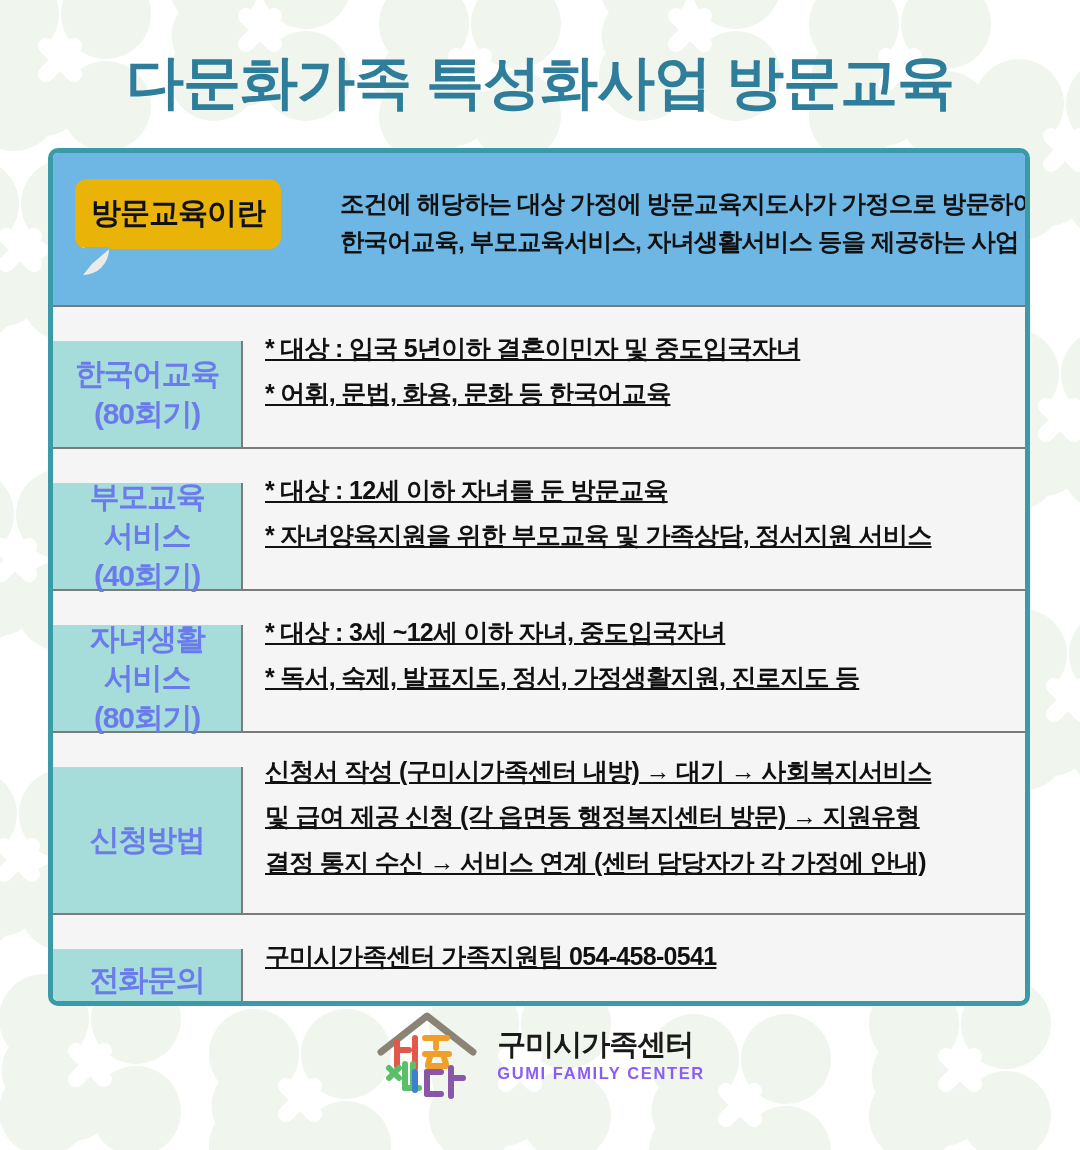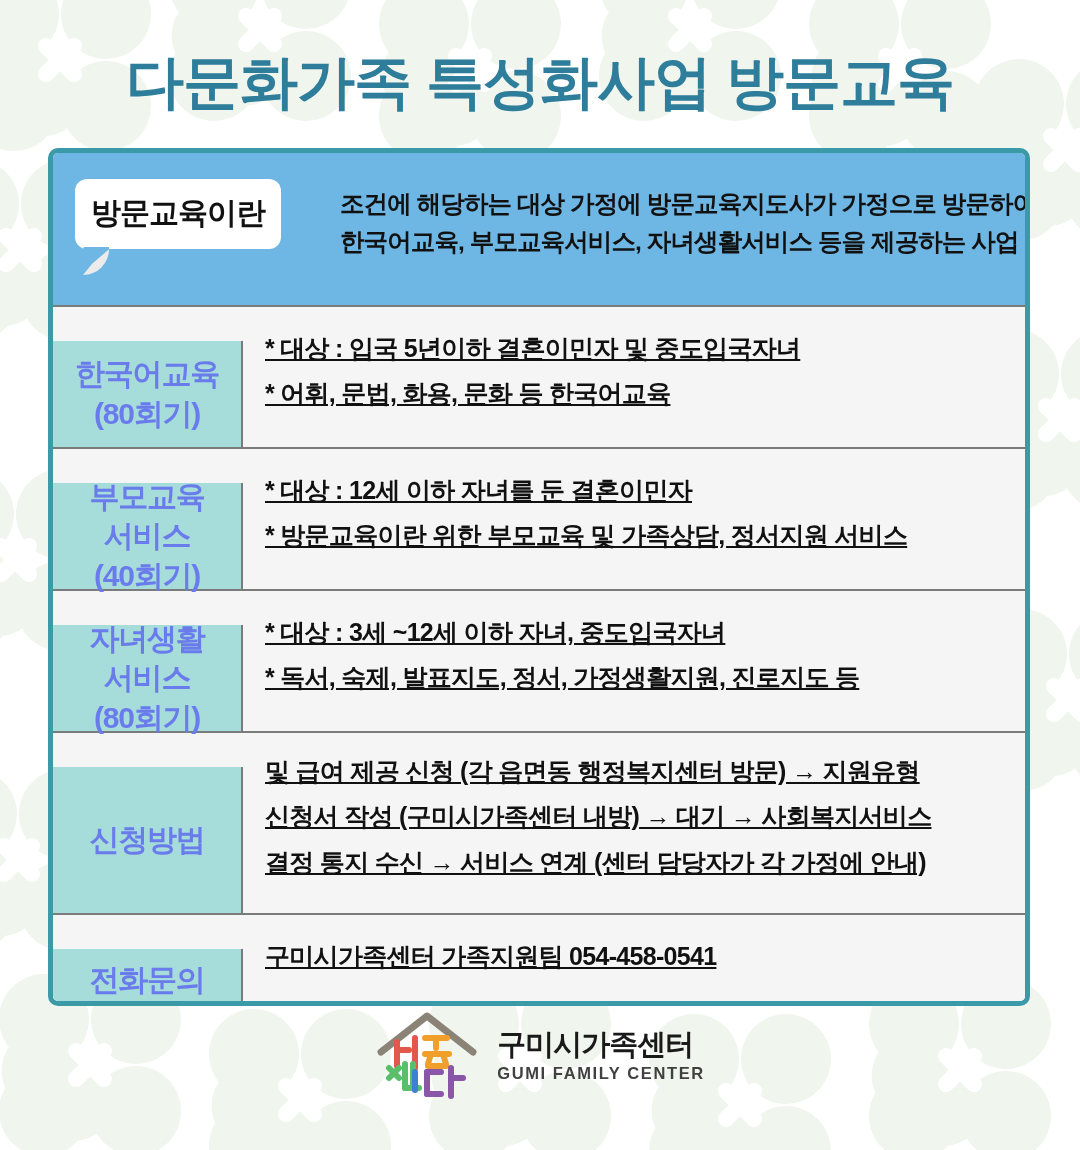--- a/index.html
+++ b/index.html
@@ -70,21 +70,21 @@
     display: flex;
     align-items: flex-start;
     padding: 22px 18px 0 22px;
   }
   .bubble-wrap {
     position: relative;
     flex: 0 0 auto;
     margin-top: 4px;
   }
   .bubble {
-    background: #ffffff;
+    background: #eab308;
     border-radius: 12px;
     padding: 14px 16px 15px 16px;
     font-size: 30px;
     font-weight: bold;
     color: #111111;
     white-space: nowrap;
     letter-spacing: -1px;
   }
   .bubble-tail {
     position: absolute;
@@ -191,21 +191,21 @@
   }
   .logo-ko {
     font-size: 29px;
     font-weight: bold;
     color: #1a1a1a;
     letter-spacing: -1px;
   }
   .logo-en {
     font-size: 16.5px;
     font-weight: bold;
-    color: #404040;
+    color: #8b5cf6;
     letter-spacing: 1.6px;
     margin-top: 6px;
   }
 </style>
 </head>
 <body>
 
 <svg id="bg-pattern" viewBox="0 0 1080 1150" xmlns="http://www.w3.org/2000/svg">
   <defs>
     <g id="clover">
@@ -265,44 +265,44 @@
       </div>
     </div>
 
     <div class="row row-h-140">
       <div class="row-label">
         <span>부모교육</span>
         <span>서비스</span>
         <span>(40회기)</span>
       </div>
       <div class="row-body">
-        <div>* 대상 : 12세 이하 자녀를 둔 결혼이민자</div>
-        <div>* 방문교육이란 위한 부모교육 및 가족상담, 정서지원 서비스</div>
+        <div>* 대상 : 12세 이하 자녀를 둔 방문교육</div>
+        <div>* 자녀양육지원을 위한 부모교육 및 가족상담, 정서지원 서비스</div>
       </div>
     </div>
 
     <div class="row row-h-140">
       <div class="row-label">
         <span>자녀생활</span>
         <span>서비스</span>
         <span>(80회기)</span>
       </div>
       <div class="row-body">
         <div>* 대상 :  3세 ~12세 이하 자녀, 중도입국자녀</div>
         <div>* 독서, 숙제, 발표지도, 정서, 가정생활지원, 진로지도 등</div>
       </div>
     </div>
 
     <div class="row row-h-180">
       <div class="row-label">
         <span>신청방법</span>
       </div>
       <div class="row-body">
+        <div>신청서 작성 (구미시가족센터 내방) → 대기 → 사회복지서비스</div>
         <div>및 급여 제공 신청 (각 읍면동 행정복지센터 방문) → 지원유형</div>
-        <div>신청서 작성 (구미시가족센터 내방) → 대기 → 사회복지서비스</div>
         <div>결정 통지 수신 → 서비스 연계 (센터 담당자가 각 가정에 안내)</div>
       </div>
     </div>
 
     <div class="row row-h-96">
       <div class="row-label">
         <span>전화문의</span>
       </div>
       <div class="row-body">
         <div>구미시가족센터 가족지원팀 054-458-0541</div>

